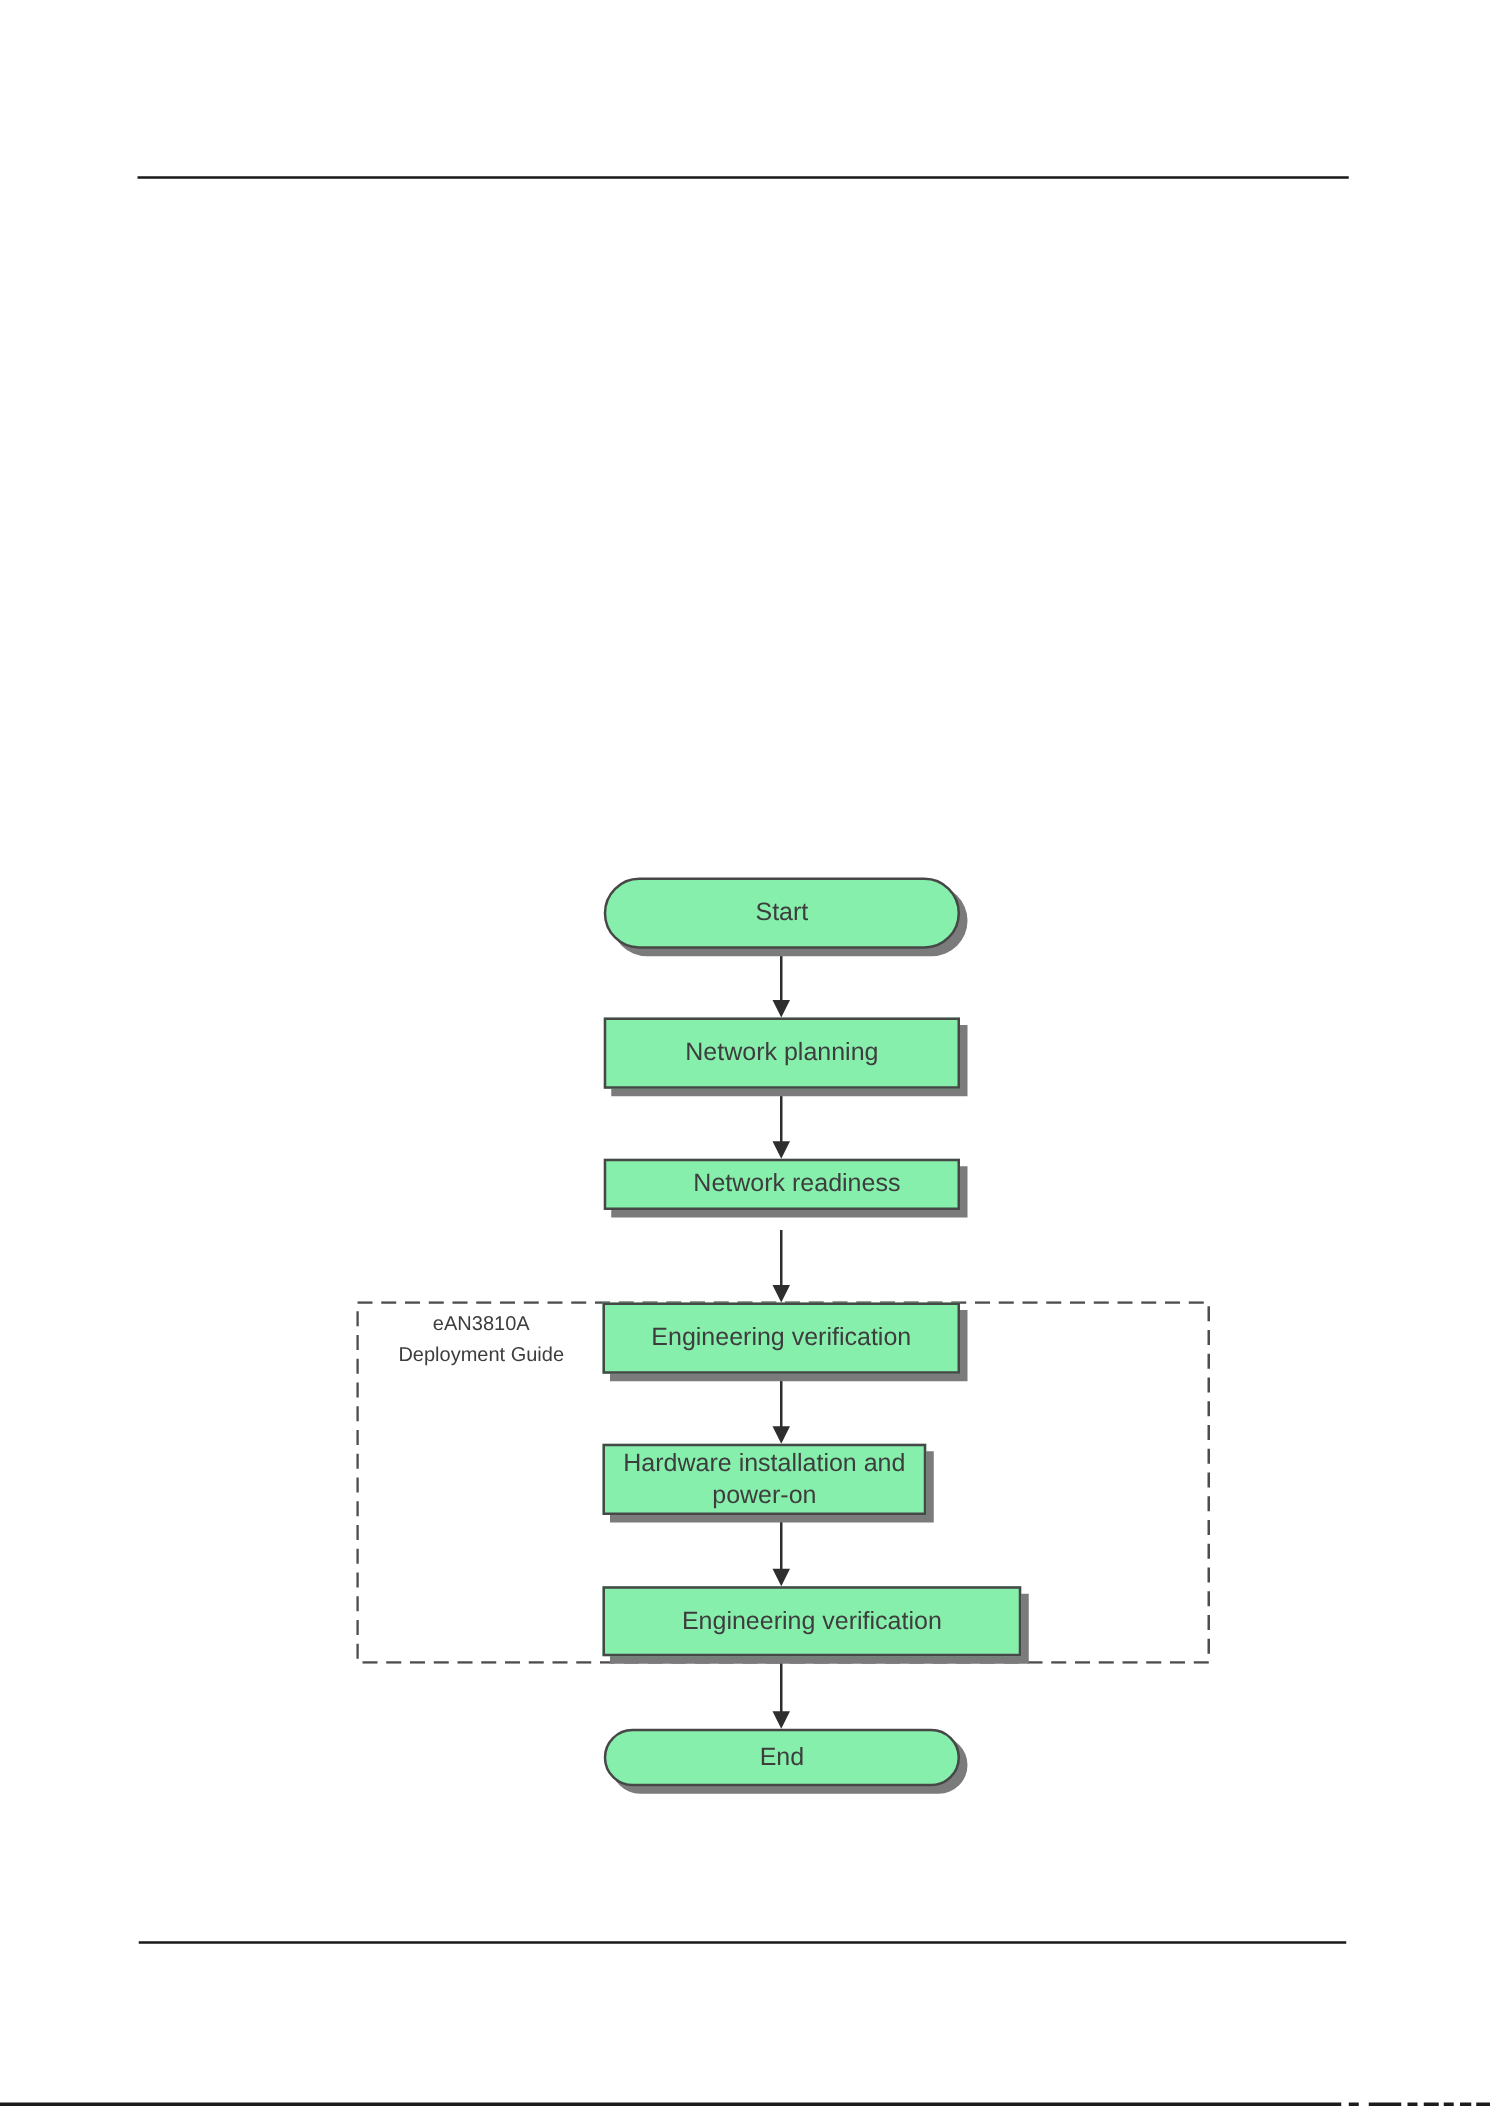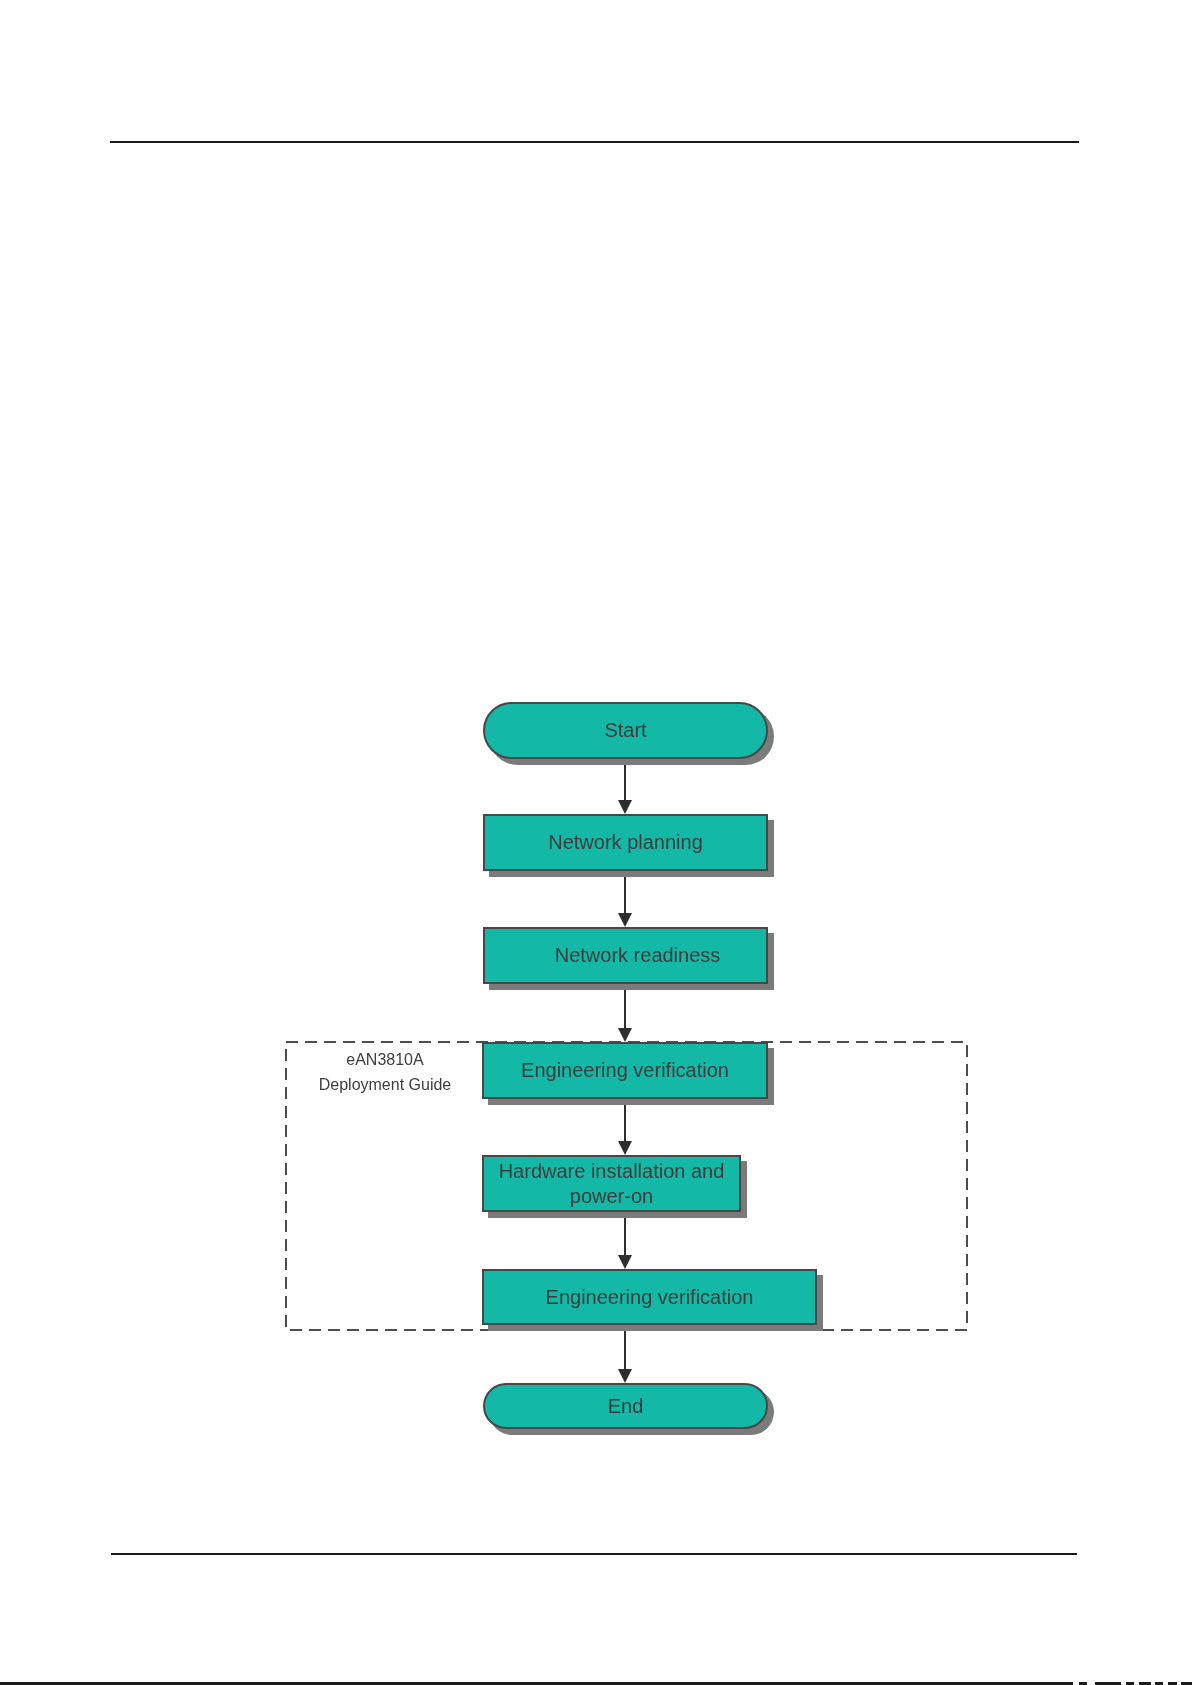--- a/index.html
+++ b/index.html
@@ -17,21 +17,21 @@
     height: 2px;
     background: #1a1a1a;
   }
   .node {
     position: absolute;
     display: flex;
     flex-direction: column;
     align-items: center;
     justify-content: center;
     text-align: center;
-    background: #14b8a6;
+    background: #86efac;
     border: 2px solid #474747;
     color: #3d3d3d;
     font-size: 20px;
     line-height: 25px;
     box-shadow: 6px 6px 0 0 #7b7b7b;
     z-index: 3;
   }
   .terminator { border-radius: 29px; }
   .arrow { position: absolute; width: 14px; z-index: 2; }
   .arrow-line {
@@ -88,21 +88,21 @@
 
   <div class="node" style="left:483px; top:814px; width:285px; height:57px;">
     <span>Network planning</span>
   </div>
 
   <div class="arrow" style="left:618px; top:871px; height:56px;">
     <div class="arrow-line"></div>
     <div class="arrow-head"></div>
   </div>
 
-  <div class="node" style="left:483px; top:927px; width:285px; height:57px;padding-left:24px;">
+  <div class="node" style="left:483px; top:927px; width:285px; height:41px;padding-left:24px;">
     <span>Network readiness</span>
   </div>
 
   <div class="arrow" style="left:618px; top:984px; height:58px;">
     <div class="arrow-line"></div>
     <div class="arrow-head"></div>
   </div>
 
   <div class="node" style="left:482px; top:1042px; width:286px; height:57px;">
     <span>Engineering verification</span>

